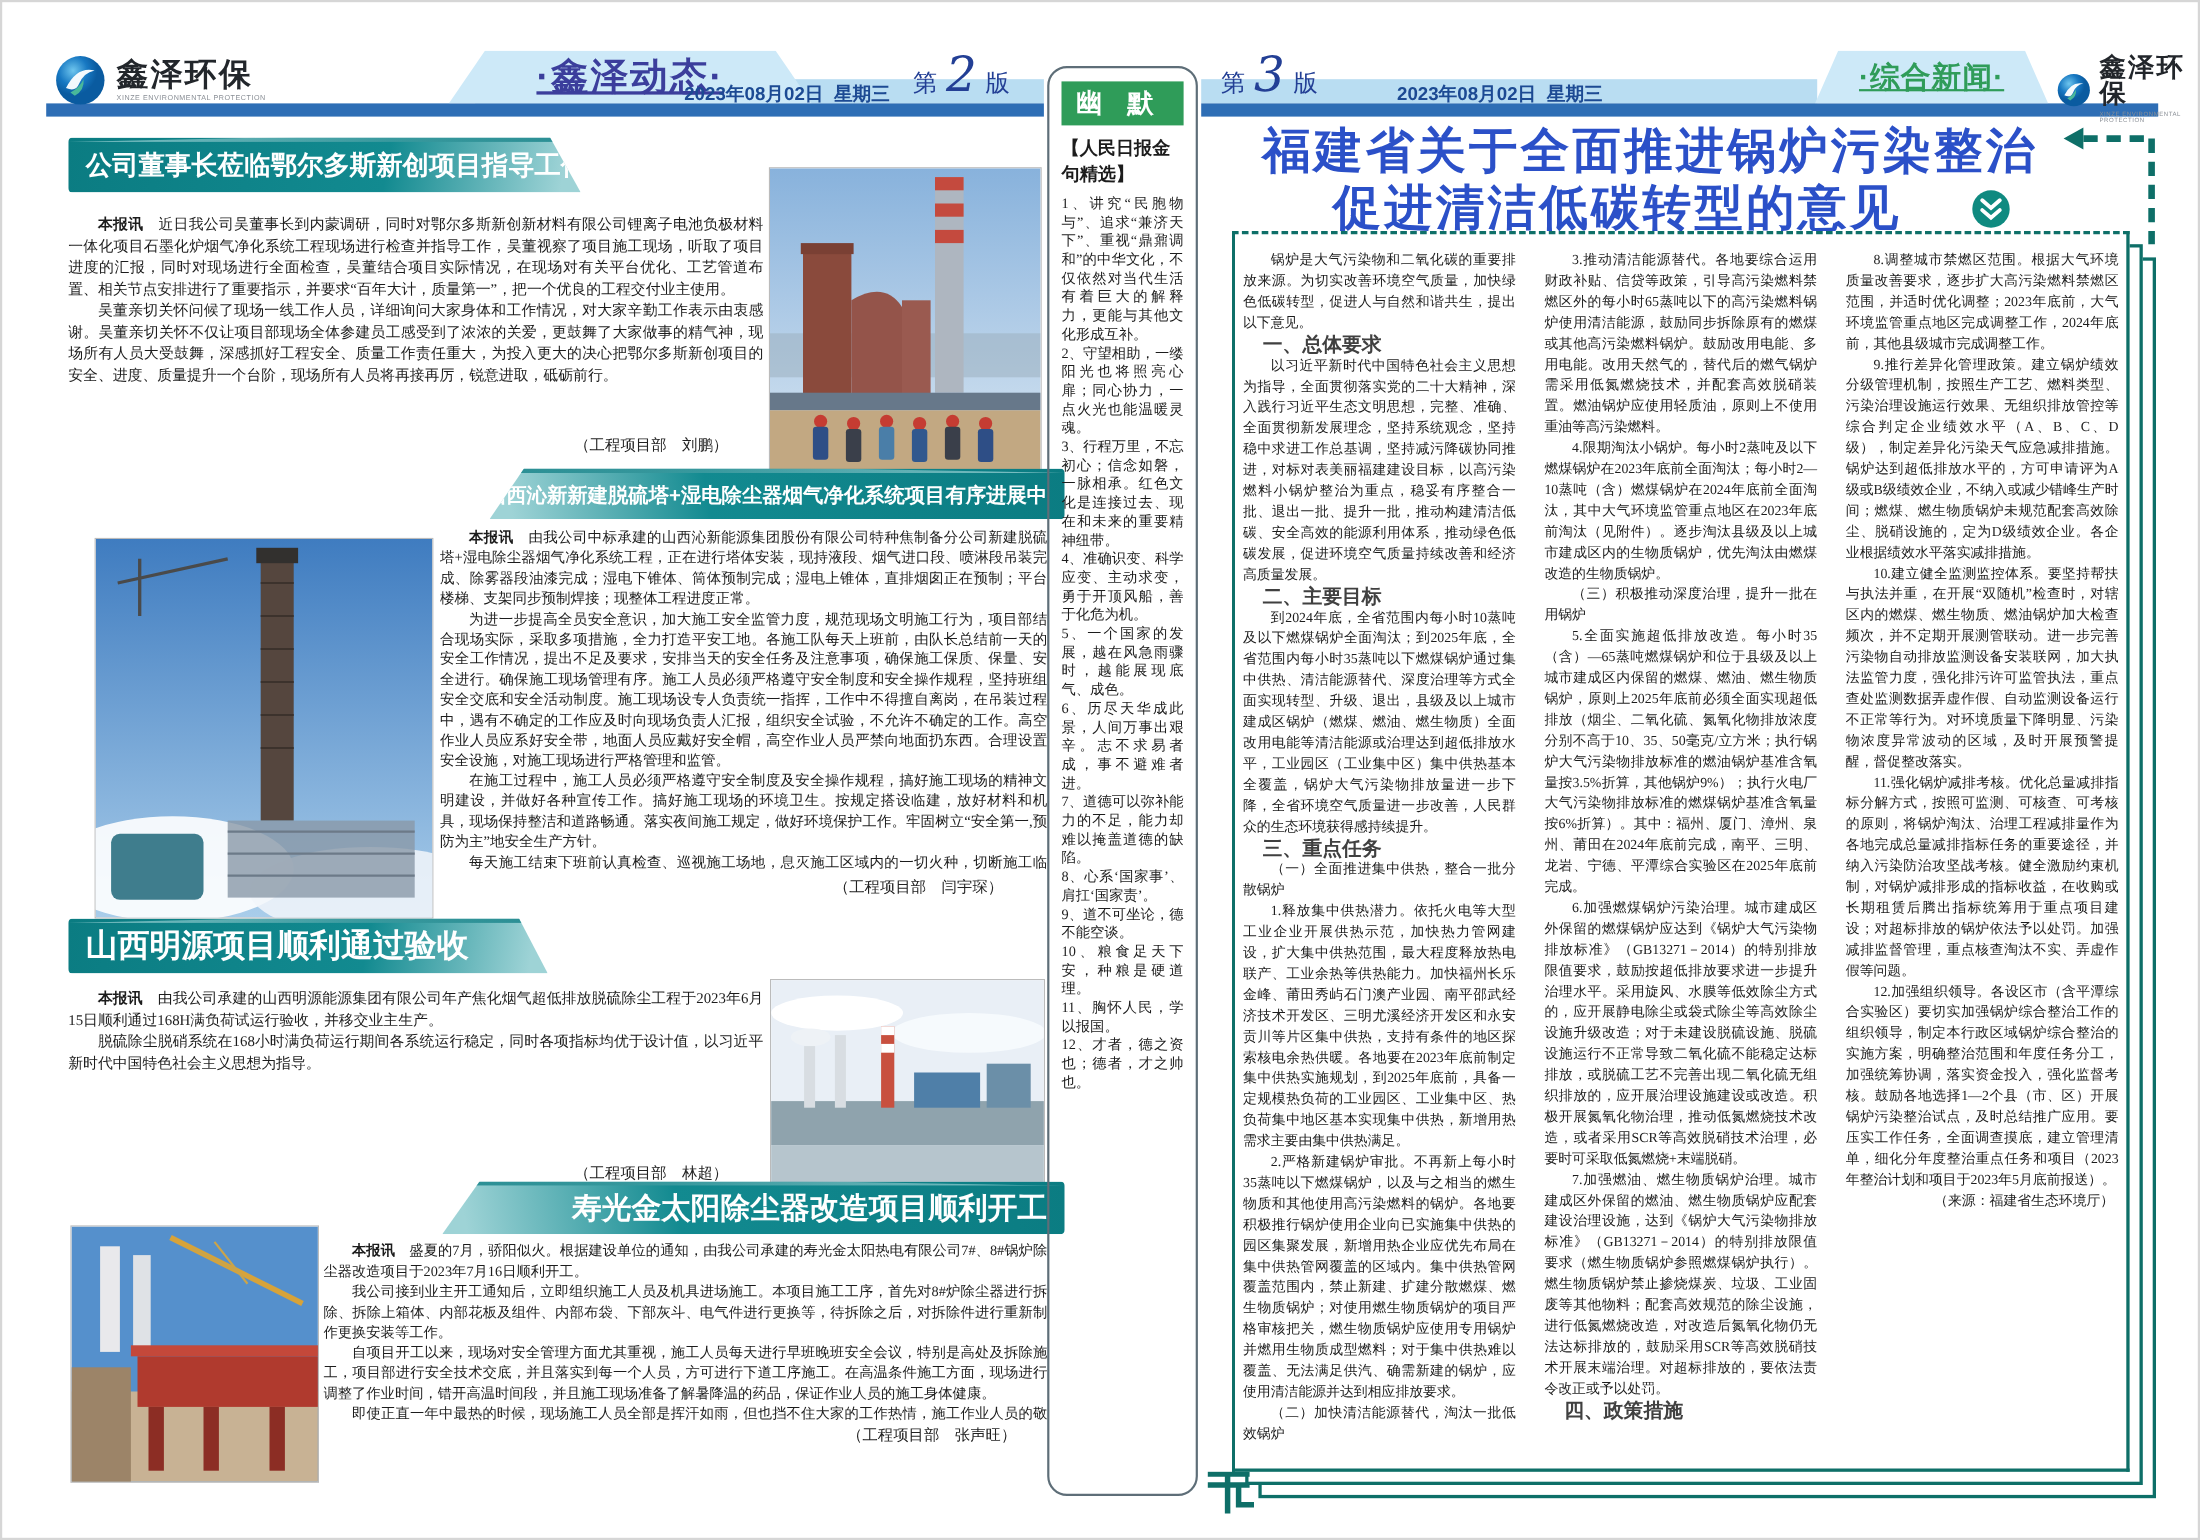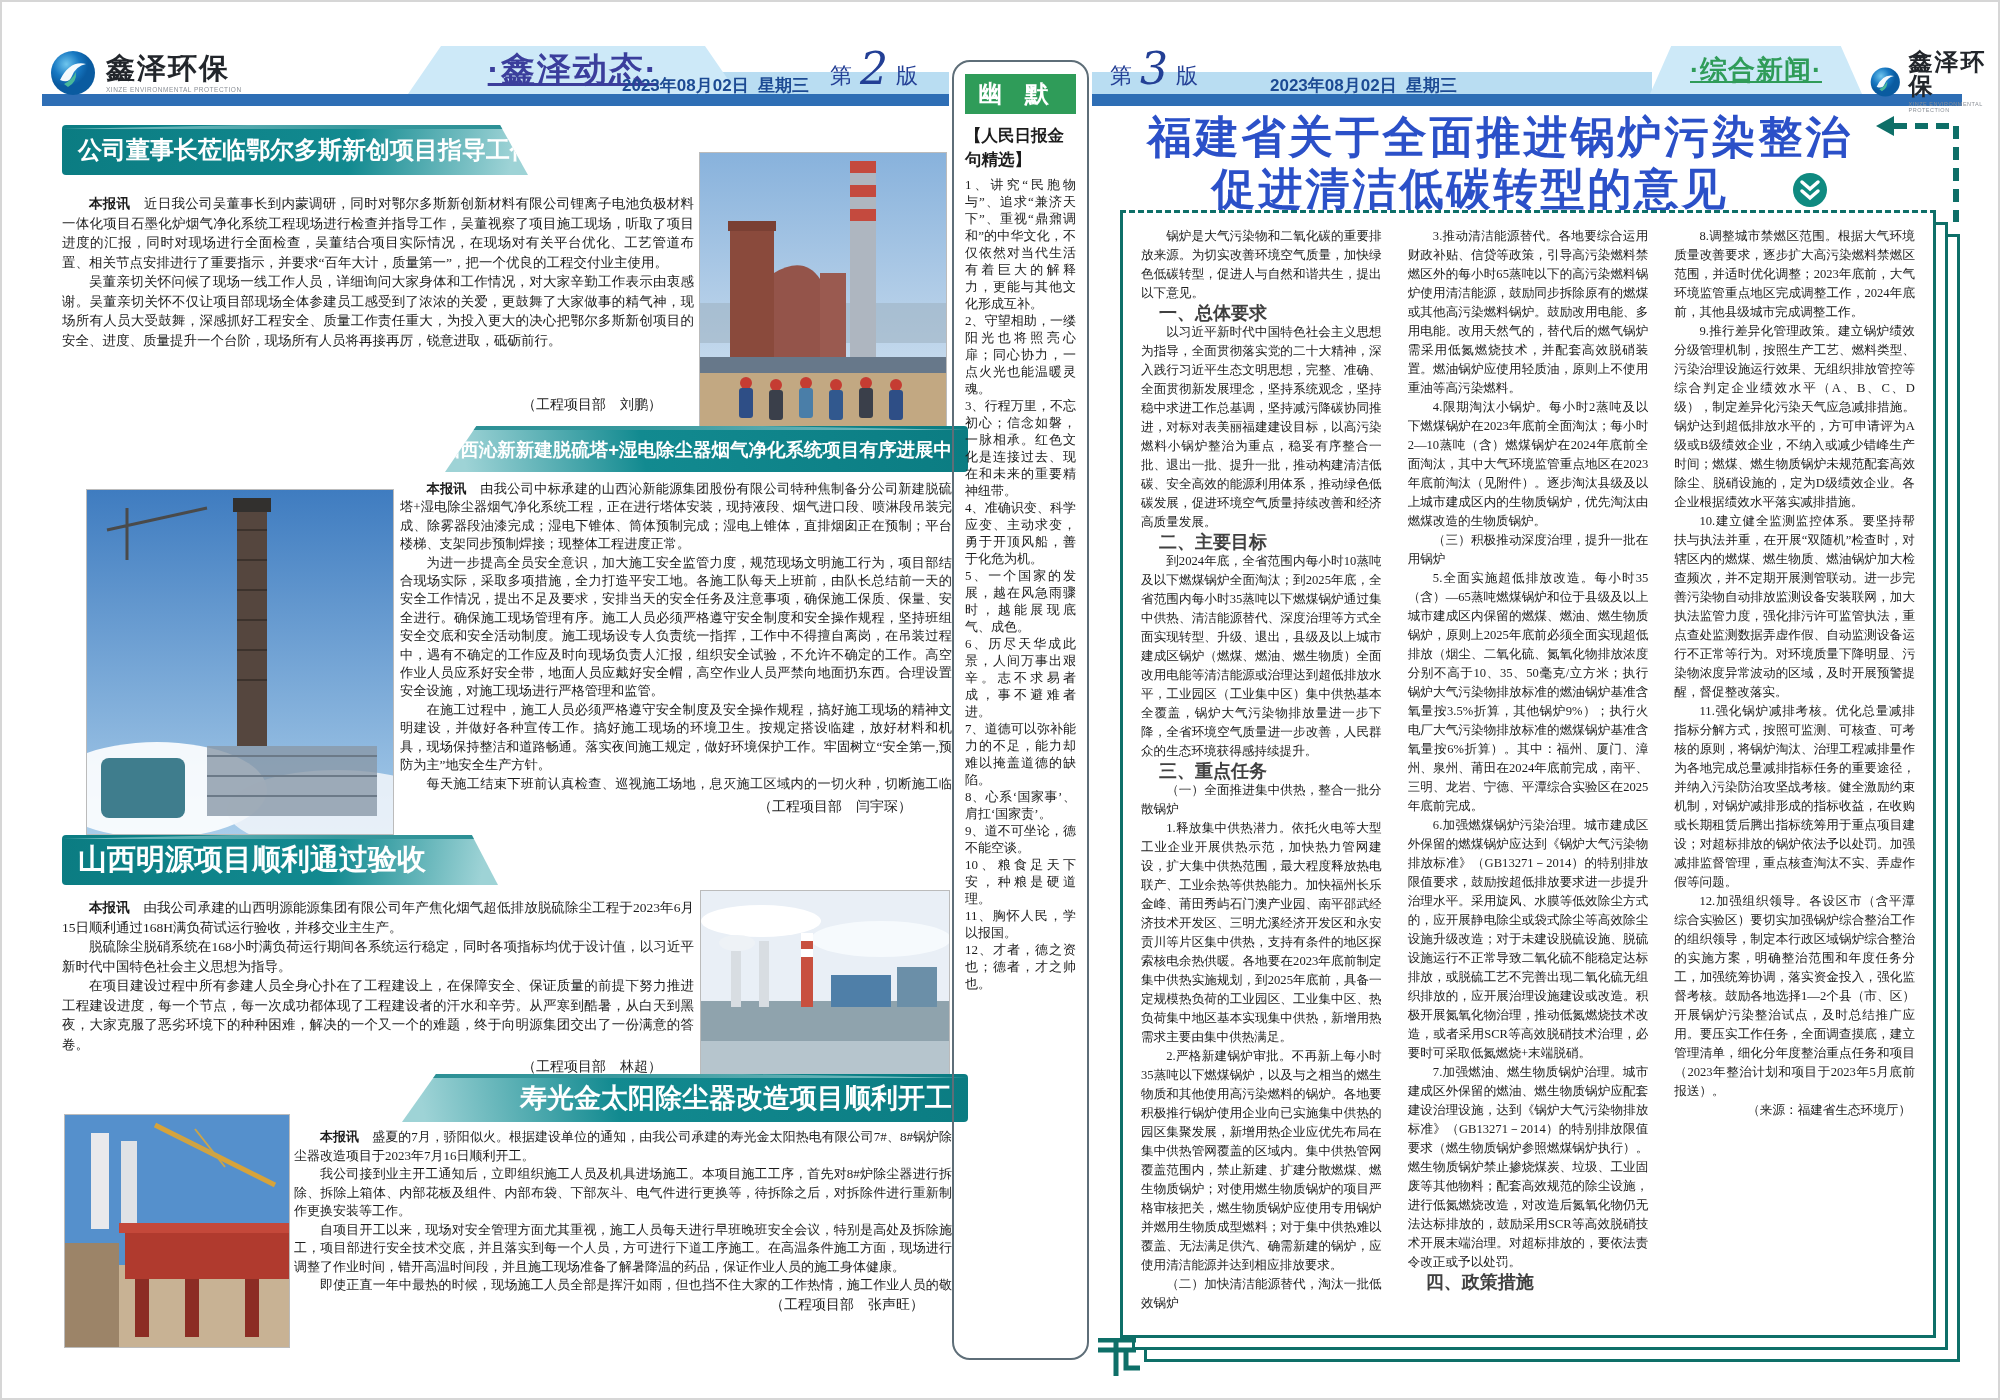--- a/index.html
+++ b/index.html
@@ -37,21 +37,21 @@
   
   .humor{border:2px solid #5e6e78;border-radius:18px;padding:8px 9px;box-sizing:border-box;}
   .humor-head{background:#2f9c59;color:#fff;font-family:"Liberation Sans",sans-serif;font-weight:bold;
               font-size:24px;letter-spacing:8px;text-align:center;padding:4px 14px 4px 8px;margin:4px 2px 10px;}
   .humor-sub{font-family:"Liberation Sans",sans-serif;font-weight:bold;font-size:16.5px;line-height:1.45;margin:0 2px 4px;}
   .humor-item{font-size:13px;line-height:17px;text-align:justify;margin:0 2px;}
   
   .headline{font-family:"Liberation Sans",sans-serif;font-weight:bold;color:#2b50c8;
             font-size:44px;letter-spacing:3px;text-align:center;white-space:nowrap;}
   .newsbox{border:3px solid #0e6f68;border-top:3px dashed #0e6f68;background:#fff;box-sizing:border-box;
-           padding:14px 18px;column-count:3;column-gap:26px;column-fill:auto;}
+           padding:14px 7px;column-count:3;column-gap:26px;column-fill:auto;}
   .newsbox p{margin:0;font-size:12.6px;line-height:19px;text-align:justify;text-indent:2em;}
   .newsbox h3{margin:0;font-size:18px;line-height:20px;color:#404040;text-indent:1em;font-weight:bold;
               font-family:"Liberation Serif",serif;}
   .newsbox p.src{text-align:right;text-indent:0;padding-right:4px;}
   .stackrect{border:3px solid #0e6f68;background:#fff;box-sizing:border-box;}
 </style>
 </head>
 <body>
 
 <div class="sheet">
@@ -188,21 +188,20 @@
       <rect x="100" y="42" width="12" height="8" fill="#fff"></rect>
       <rect x="100" y="58" width="12" height="8" fill="#fff"></rect>
     <rect x="130" y="84" width="60" height="32" fill="#4f7fa8"></rect>
       <rect x="196" y="76" width="40" height="40" fill="#6b8fa8"></rect>
     <rect x="0" y="150" width="248" height="34" fill="#b6c5cd"></rect>
     <ellipse cx="36" cy="52" rx="18" ry="8" fill="#eef2f6"></ellipse>
   </svg>
   <div class="abs art-text" style="left:60px;top:896px;width:632px;height:158px;">
       <p><b class="lead">本报讯</b>　由我公司承建的山西明源能源集团有限公司年产焦化烟气超低排放脱硫除尘工程于2023年6月15日顺利通过168H满负荷试运行验收，并移交业主生产。</p>
       <p>脱硫除尘脱硝系统在168小时满负荷运行期间各系统运行稳定，同时各项指标均优于设计值，以习近平新时代中国特色社会主义思想为指导。</p>
-      <p>在项目建设过程中所有参建人员全身心扑在了工程建设上，在保障安全、保证质量的前提下努力推进工程建设进度，每一个节点，每一次成功都体现了工程建设者的汗水和辛劳。从严寒到酷暑，从白天到黑夜，大家克服了恶劣环境下的种种困难，解决的一个又一个的难题，终于向明源集团交出了一份满意的答卷。</p>
     </div>
   <div class="abs byline" style="left:60px;top:1056px;width:600px;">（工程项目部　林超）</div>
 
   <div class="abs tbar r" style="left:400px;top:1072px;width:550px;height:48px;font-size:27px;">
     <span>寿光金太阳除尘器改造项目顺利开工</span>
     </div>
   <svg class="abs photo" style="left:62px;top:1112px;" width="224" height="232" viewBox="0 0 224 232">
     <rect width="224" height="232" fill="#5590cc"></rect>
     <rect x="26" y="18" width="18" height="96" fill="#e9e9ec"></rect>
       <rect x="56" y="26" width="16" height="88" fill="#dfe2e6"></rect>

